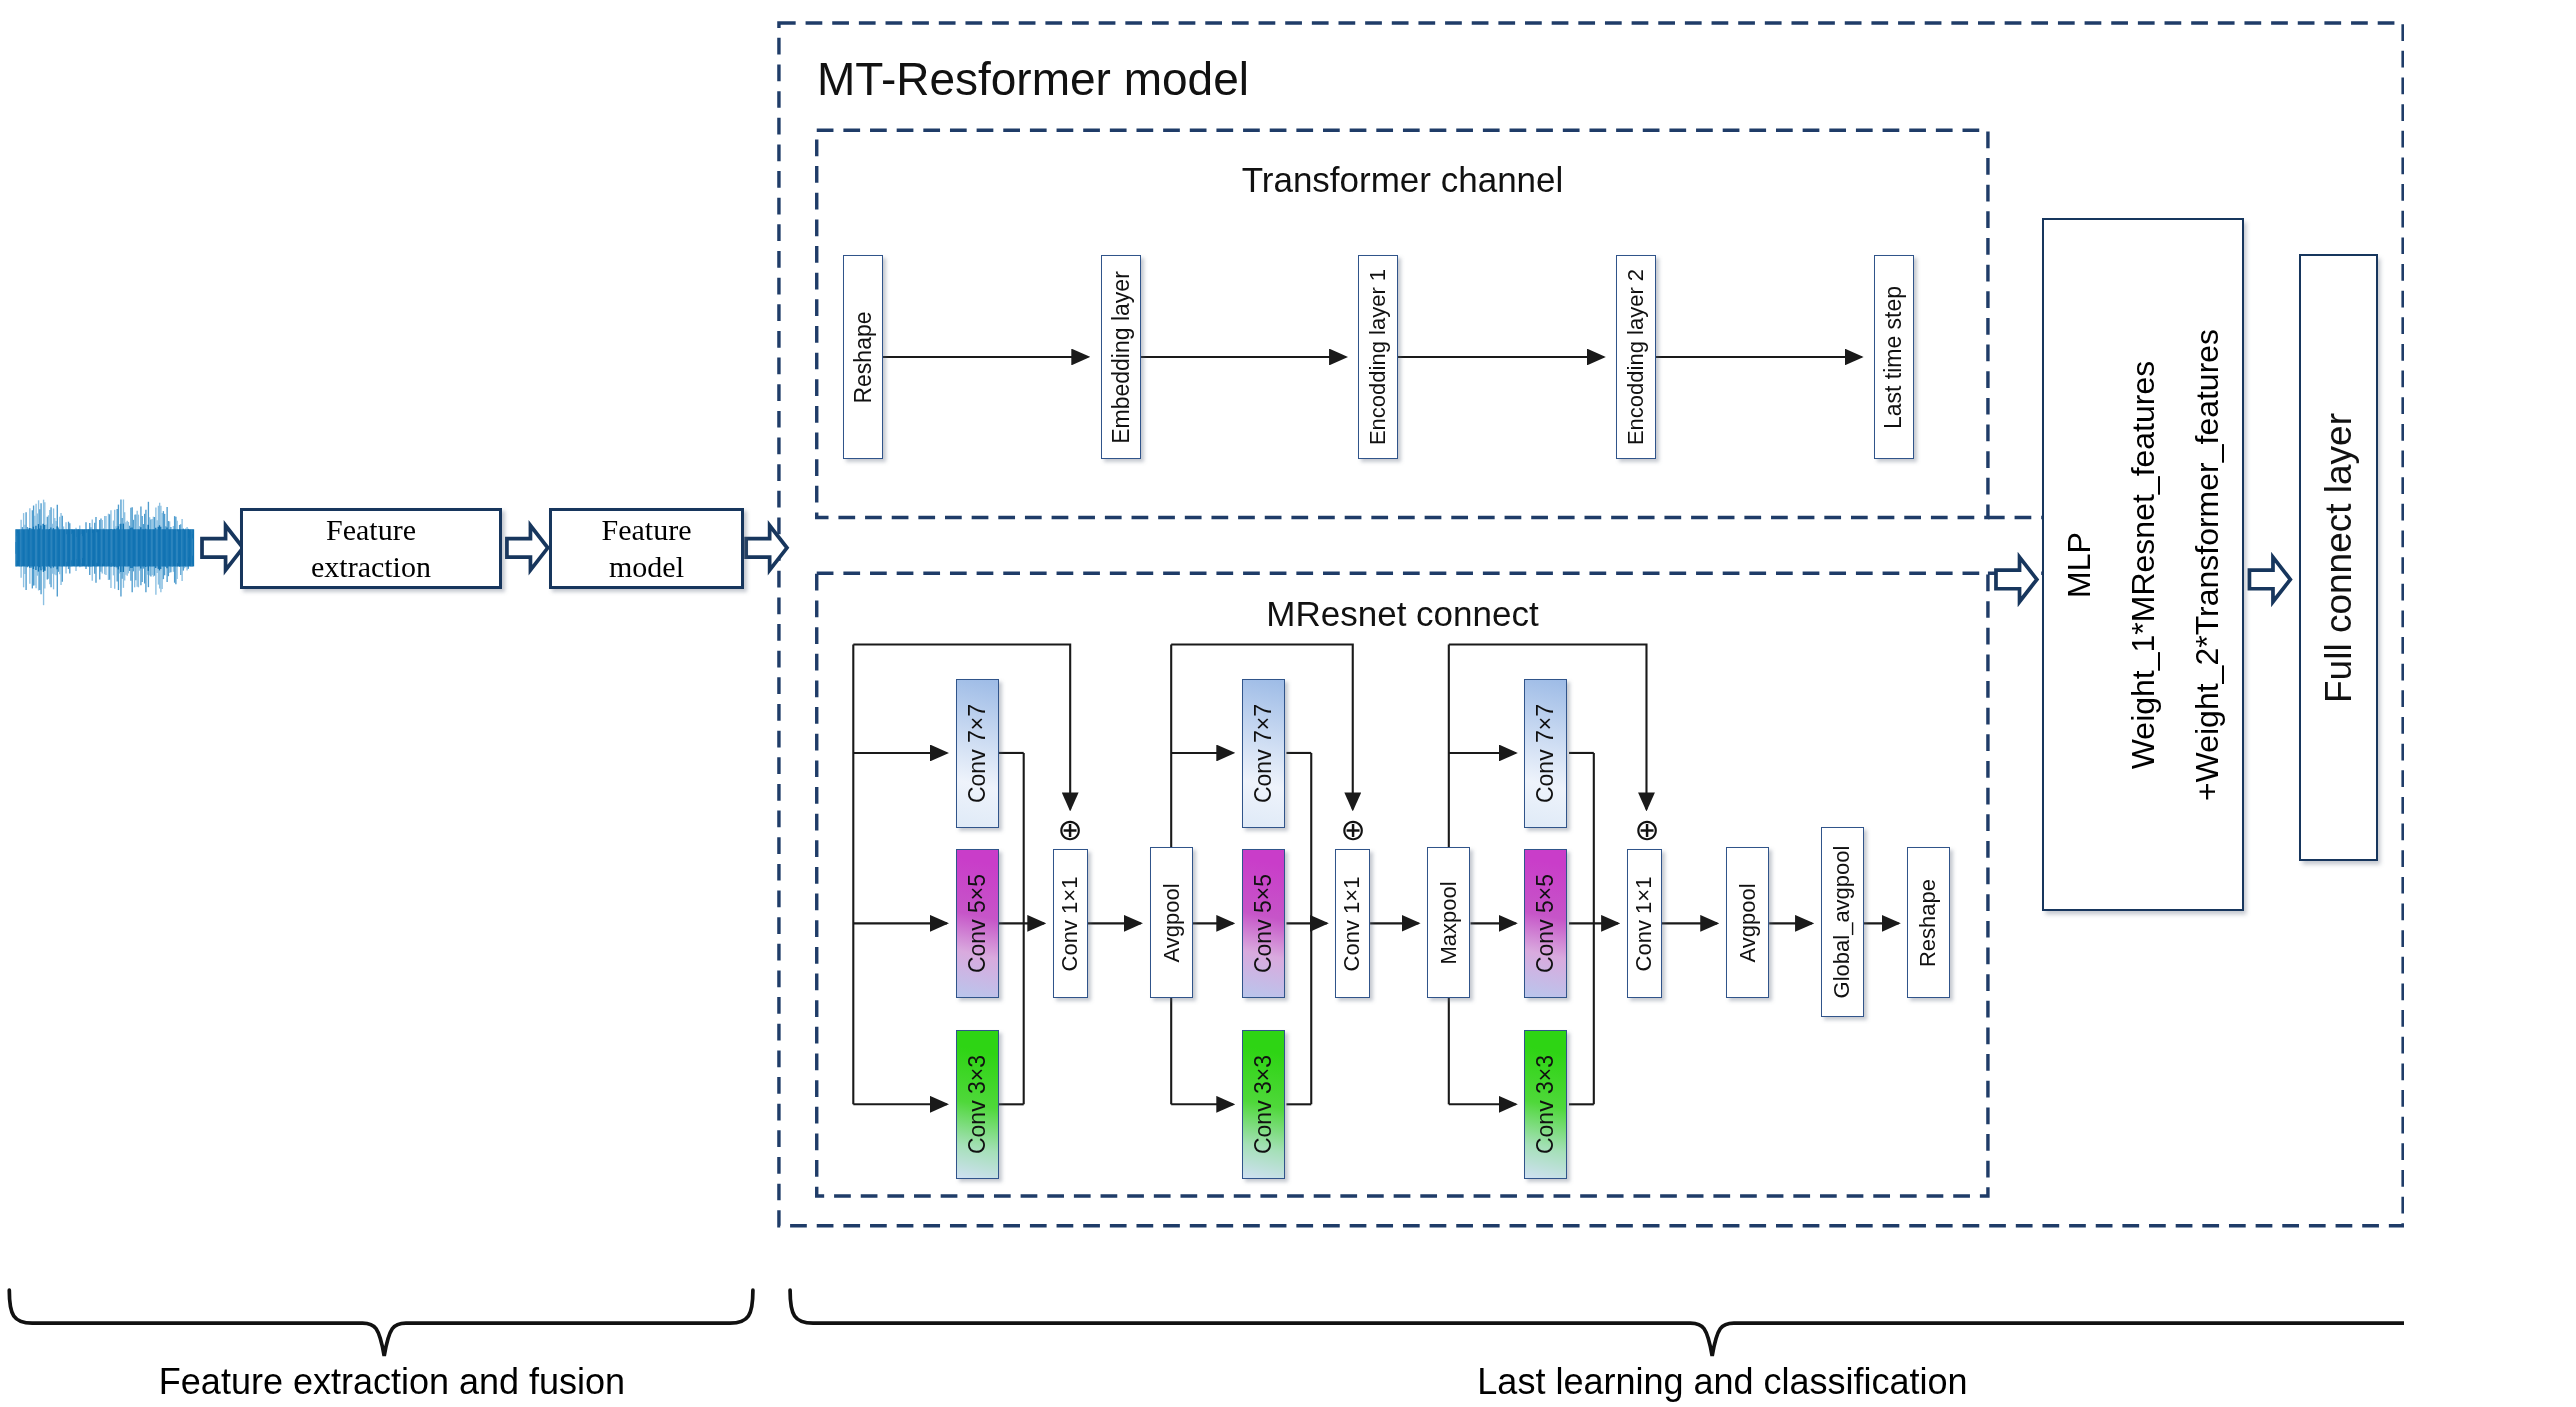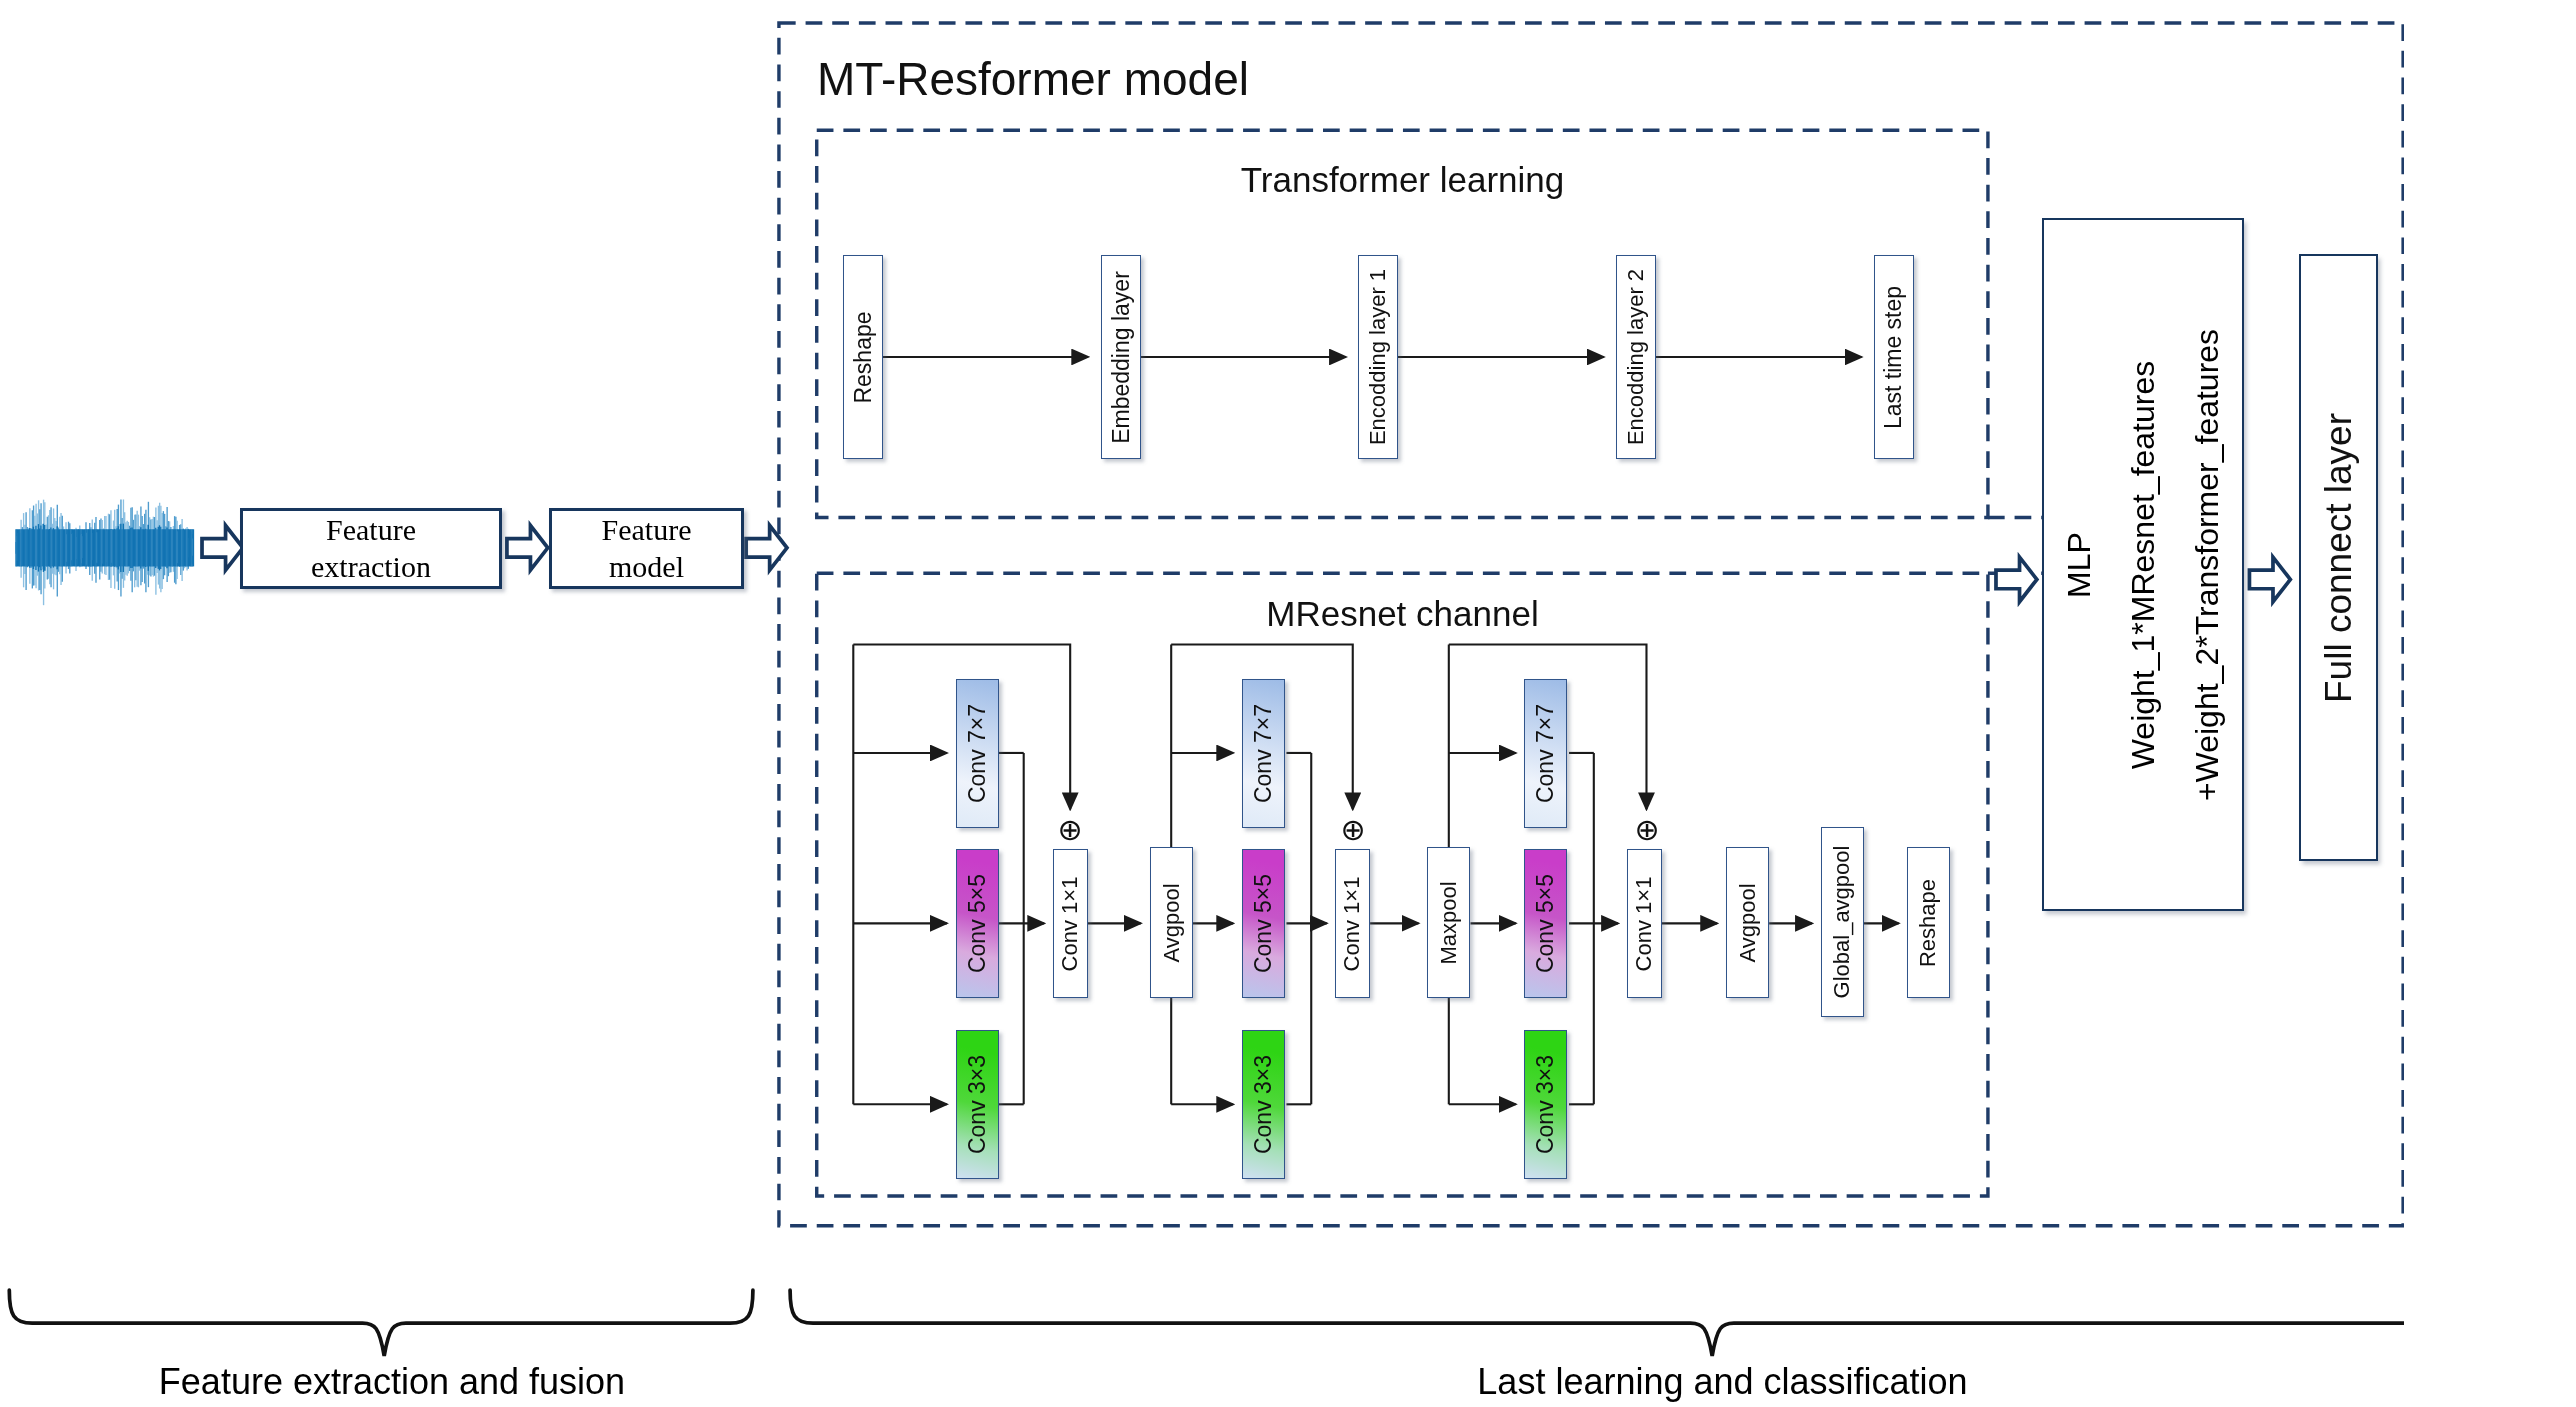--- a/index.html
+++ b/index.html
@@ -400,23 +400,23 @@
         <line x1="307.9718309859155" x2="307.9718309859155" y1="854" y2="914" stroke="var(--wave)" stroke-width="2.6"></line>
         <line x1="309.98591549295776" x2="309.98591549295776" y1="861.6466397281421" y2="910.4761584554483" stroke="#4f9cce" stroke-width="2.2"></line>
         <line x1="309.98591549295776" x2="309.98591549295776" y1="854" y2="914" stroke="var(--wave)" stroke-width="2.6"></line>
         <line x1="312" x2="312" y1="868.8313848487377" y2="896.7057946649932" stroke="#8cc0e2" stroke-width="2.2"></line>
         <line x1="312" x2="312" y1="854" y2="914" stroke="var(--wave)" stroke-width="2.6"></line>
       </g>
   </svg>
 
   <div class="abs title" style="left:817px;top:52px;font-size:46px;">MT-Resformer model</div>
 
-  <div class="abs title" style="left:817px;top:160px;width:1171px;text-align:center;font-size:35px;">Transformer learning</div>
-
-  <div class="abs title" style="left:817px;top:594px;width:1171px;text-align:center;font-size:35px;">MResnet channel</div>
+  <div class="abs title" style="left:817px;top:160px;width:1171px;text-align:center;font-size:35px;">Transformer channel</div>
+
+  <div class="abs title" style="left:817px;top:594px;width:1171px;text-align:center;font-size:35px;">MResnet connect</div>
 
   <div class="abs serifbox" style="left:240px;top:508px;width:262px;height:81px;">
     <div>Feature</div>
     <div>extraction</div>
   </div>
 
   <div class="abs serifbox" style="left:549px;top:508px;width:195px;height:81px;">
     <div>Feature</div>
     <div>model</div>
   </div>

